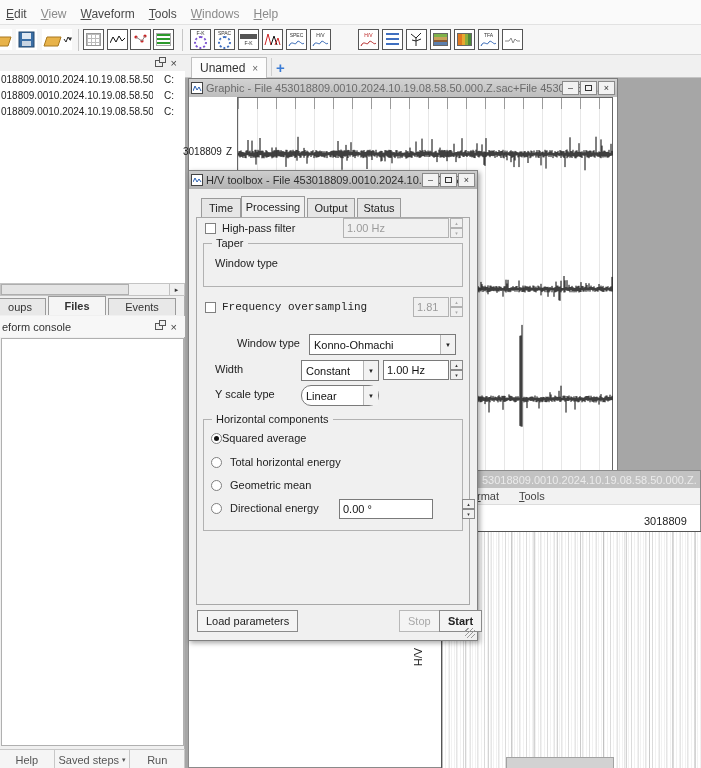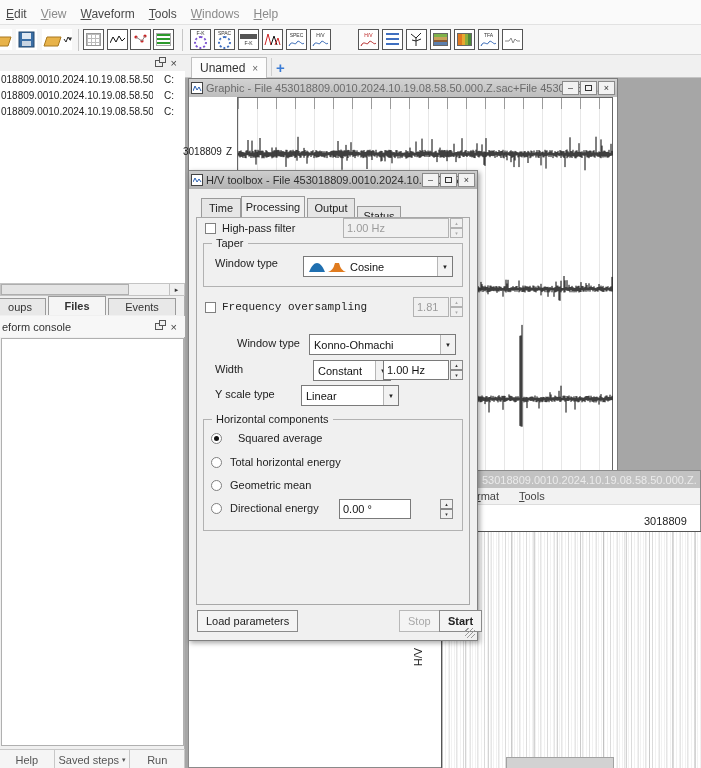--- a/index.html
+++ b/index.html
@@ -352,107 +352,97 @@
               <span class="maxbox"></span>
             </span>
           <span class="wbtn">×</span>
         </span>
       </div>
 
       <div class="dtabs">
         <span class="dtab" style="left:4px; width:40px;">Time</span>
         <span class="dtab active" style="left:44px; width:64px;">Processing</span>
         <span class="dtab" style="left:110px; width:48px;">Output</span>
-        <span class="dtab" style="left:160px; width:44px;margin-top:8px;">Status</span>
+        <span class="dtab" style="left:160px; width:44px;">Status</span>
       </div>
 
       <div class="dframe"></div>
 
       <div class="drow" style="left:16px; top:51px; gap:6px;">
         <span class="cb"></span>
         <span>High-pass filter</span>
       </div>
       <div class="spinctl disabled" style="left:154px; top:47px; width:120px;">
         <span class="field">1.00 Hz</span>
         <span class="arrows">
             <span>▴</span>
             <span>▾</span>
           </span>
       </div>
 
       <div class="gbox" style="left:14px; top:72px; width:260px; height:44px;">
         <span class="legend">Taper</span>
       </div>
       <span class="drow" style="left:26px; top:86px;">Window type</span>
-      <div class="combo" style="left:114px; top:85px; width:150px;">
-        <svg width="18" height="13" style="margin-right:2px;">
-            <path d="M1,12 C6,0 12,0 17,12 Z" fill="#1f6fb0"></path>
-          </svg>
-        <svg width="18" height="13" style="margin-right:4px;">
-            <path d="M0,12 Q5,11 7,3 L11,3 Q13,11 18,12 Z" fill="#e07b1f"></path>
-          </svg>
-        <span>Cosine</span>
-        <span class="arrow">▼</span>
-      </div>
 
       <div class="drow" style="left:16px; top:130px; gap:6px;font-family:Liberation Mono, monospace;">
         <span class="cb"></span>
         <span>Frequency oversampling</span>
       </div>
       <div class="spinctl disabled" style="left:224px; top:126px; width:50px;">
         <span class="field">1.81</span>
         <span class="arrows">
             <span>▴</span>
             <span>▾</span>
           </span>
       </div>
 
       <span class="drow" style="left:48px; top:166px;">Window type</span>
       <div class="combo" style="left:120px; top:163px; width:147px;">
         <span>Konno-Ohmachi</span>
         <span class="arrow">▼</span>
       </div>
       <span class="drow" style="left:26px; top:192px;">Width</span>
-      <div class="combo" style="left:112px; top:189px; width:78px;margin-left:12px;">
+      <div class="combo" style="left:112px; top:189px; width:78px;">
         <span>Constant</span>
         <span class="arrow">▼</span>
       </div>
       <div class="spinctl" style="left:194px; top:189px; width:80px;">
         <span class="field">1.00 Hz</span>
         <span class="arrows">
             <span>▴</span>
             <span>▾</span>
           </span>
       </div>
       <span class="drow" style="left:26px; top:217px;">Y scale type</span>
-      <div class="combo" style="left:112px; top:214px; width:98px;">
+      <div class="combo" style="left:112px; top:214px; width:78px;border-radius:10px;">
         <span>Linear</span>
         <span class="arrow">▼</span>
       </div>
 
       <div class="gbox" style="left:14px; top:248px; width:260px; height:112px;">
         <span class="legend">Horizontal components</span>
       </div>
-      <div class="drow" style="left:22px; top:261px; gap:16px;justify-content:flex-end;">
+      <div class="drow" style="left:22px; top:261px; gap:0;justify-content:flex-end;">
         <span class="radio sel"></span>
         <span>Squared average</span>
       </div>
       <div class="drow" style="left:22px; top:285px; gap:8px;">
         <span class="radio"></span>
         <span>Total horizontal energy</span>
       </div>
       <div class="drow" style="left:22px; top:308px; gap:8px;">
         <span class="radio"></span>
         <span>Geometric mean</span>
       </div>
       <div class="drow" style="left:22px; top:331px; gap:8px;">
         <span class="radio"></span>
         <span>Directional energy</span>
       </div>
-      <div class="spinctl" style="left:150px; top:328px; width:114px;gap:28px;">
+      <div class="spinctl" style="left:150px; top:328px; width:136px;gap:28px;">
         <span class="field">0.00 °</span>
         <span class="arrows">
             <span>▴</span>
             <span>▾</span>
           </span>
       </div>
 
       <span class="btn" style="left:8px; top:439px;">Load parameters</span>
       <span class="btn disabled" style="left:210px; top:439px;">Stop</span>
       <span class="btn primary" style="left:250px; top:439px;">Start</span>

